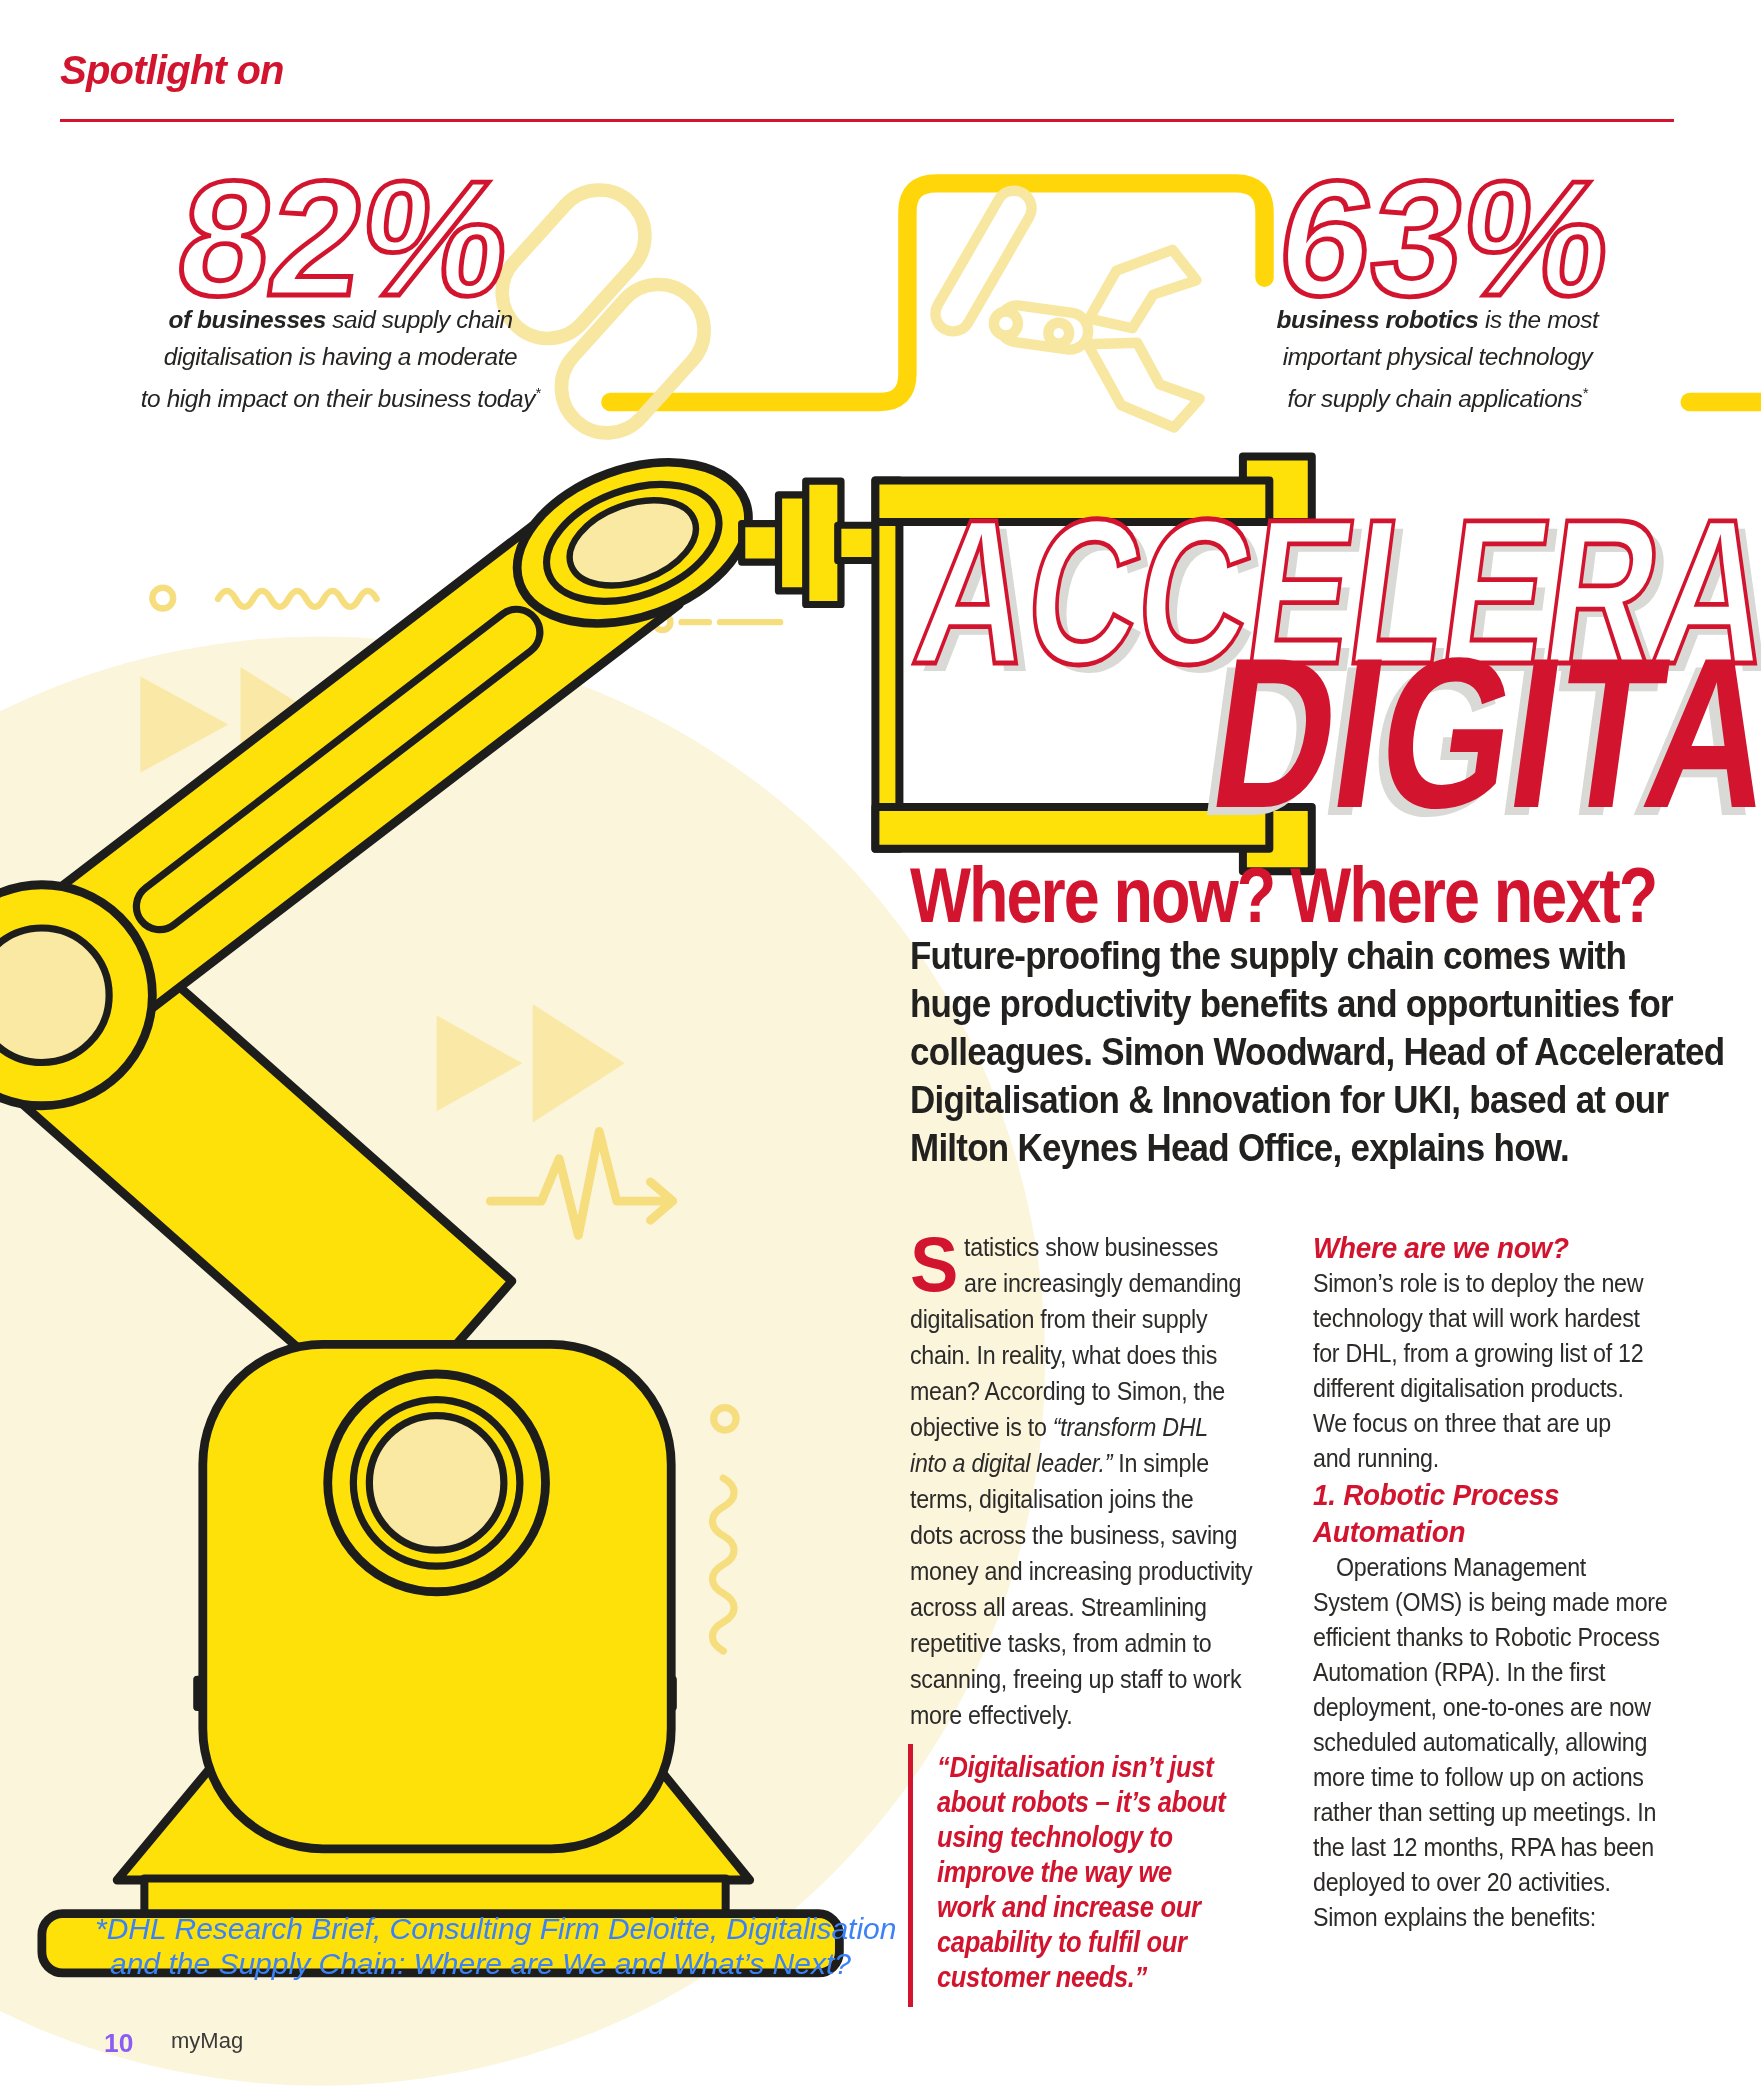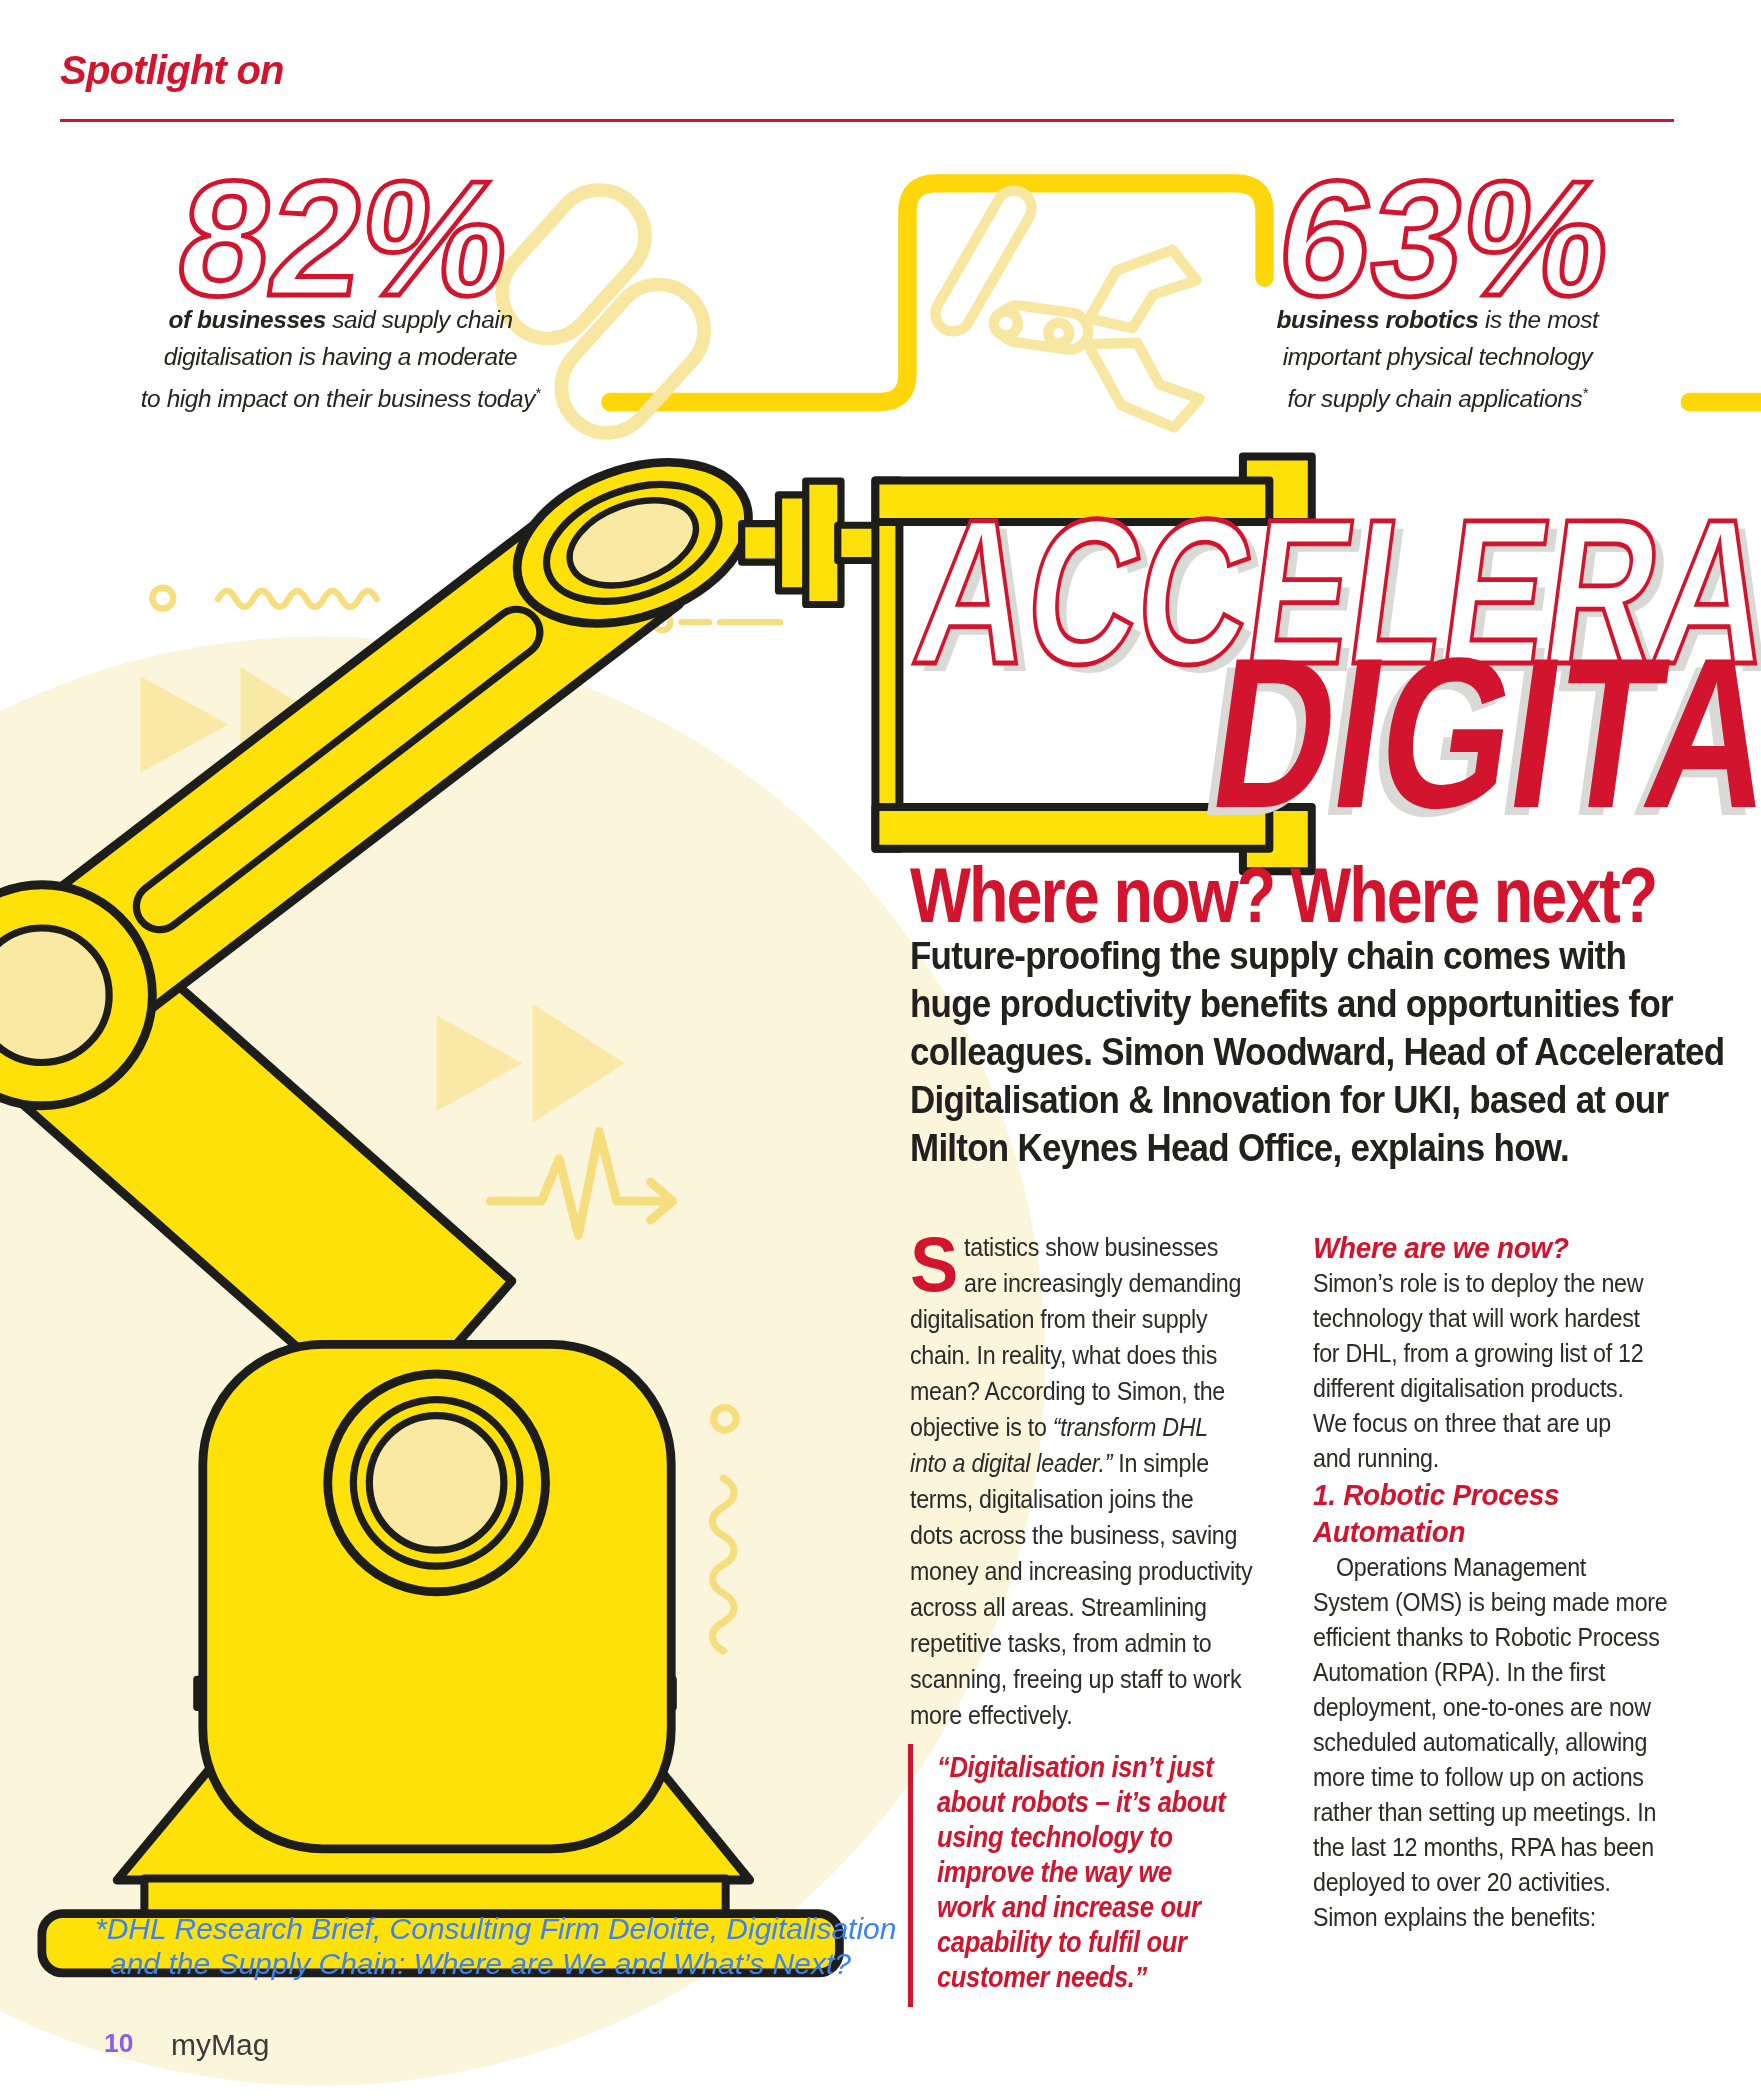--- a/index.html
+++ b/index.html
@@ -34,21 +34,21 @@
   .colhead2{margin:19px 0 13.6px 0;}
   .col p{margin:0;}
   .col .body{line-height:35px;}
   
   .quote{left:908px;top:1728px;width:376px;border-left:5.6px solid #D2142E;padding:6.4px 0 11.2px 24px;margin-top:16px;}
   .quote .qt{display:block;font-size:29px;font-weight:bold;font-style:italic;color:#D2142E;
              line-height:35px;letter-spacing:-0.4px;transform:scaleX(0.88);transform-origin:left top;}
   
   .footnote{left:95px;top:1911px;font-size:30px;font-style:italic;color:#3b82f6;line-height:35px;}
   .pageno{left:104px;top:2028px;font-size:26.4px;font-weight:bold;color:#8b5cf6;}
-  .mag{left:171px;top:2028px;font-size:30px;color:#3B3A36;}
+  .mag{left:171px;top:2028px;font-size:22px;color:#3B3A36;}
   svg text{font-family:"Liberation Sans",sans-serif;}
 </style>
 </head>
 <body>
 
 <svg class="abs" style="left:0;top:0;" width="1762" height="2097" viewBox="0 0 2200 2619">
 
   <circle cx="400" cy="1700" r="905" fill="#FBF5DC"></circle>
 
   <path d="M 762 502 H 1098 Q 1133 502 1133 467 V 265 Q 1133 229 1169 229 H 1543 Q 1579 229 1579 265 V 347" fill="none" stroke="#FFD60A" stroke-width="23" stroke-linecap="round"></path>

